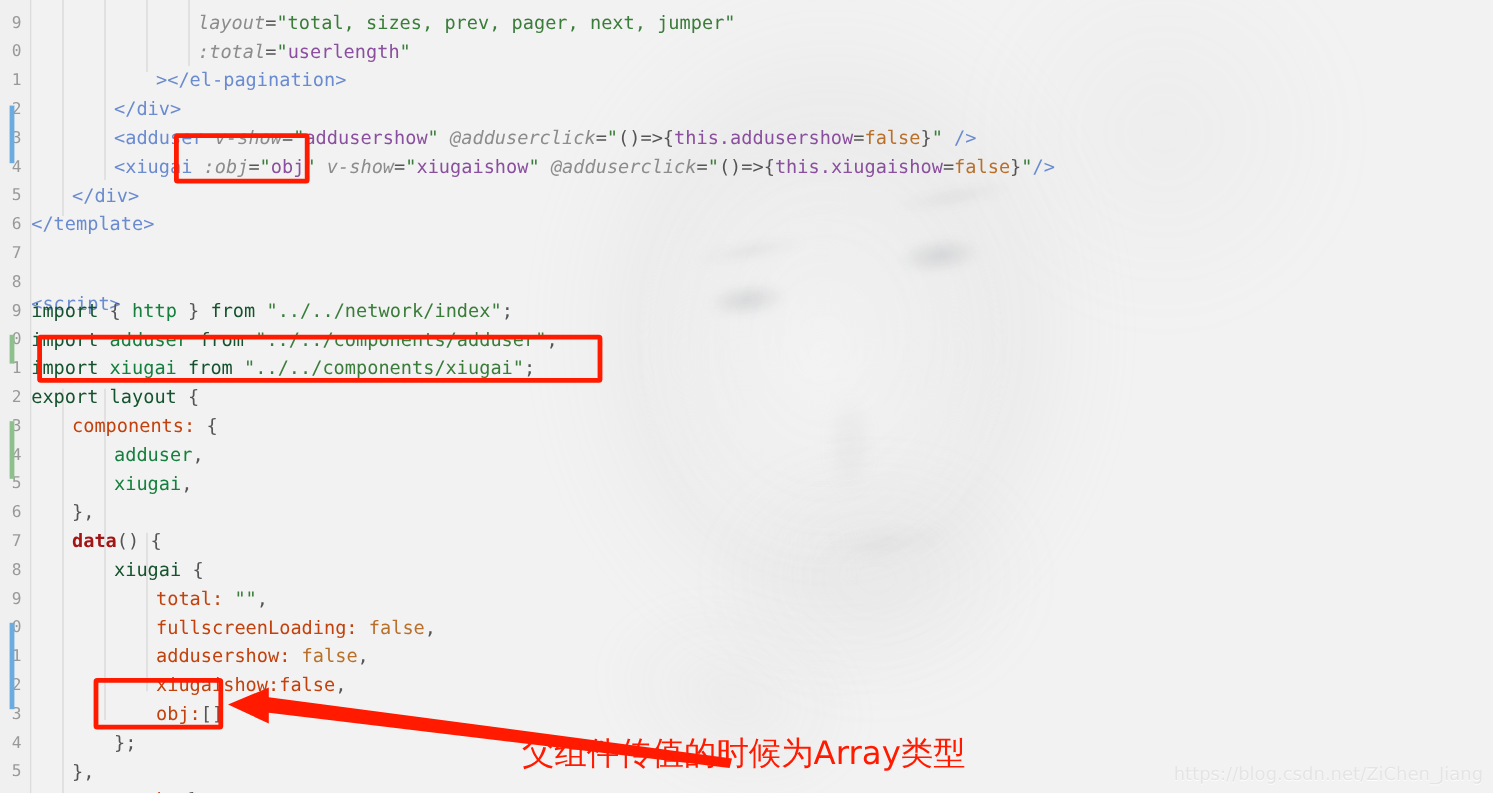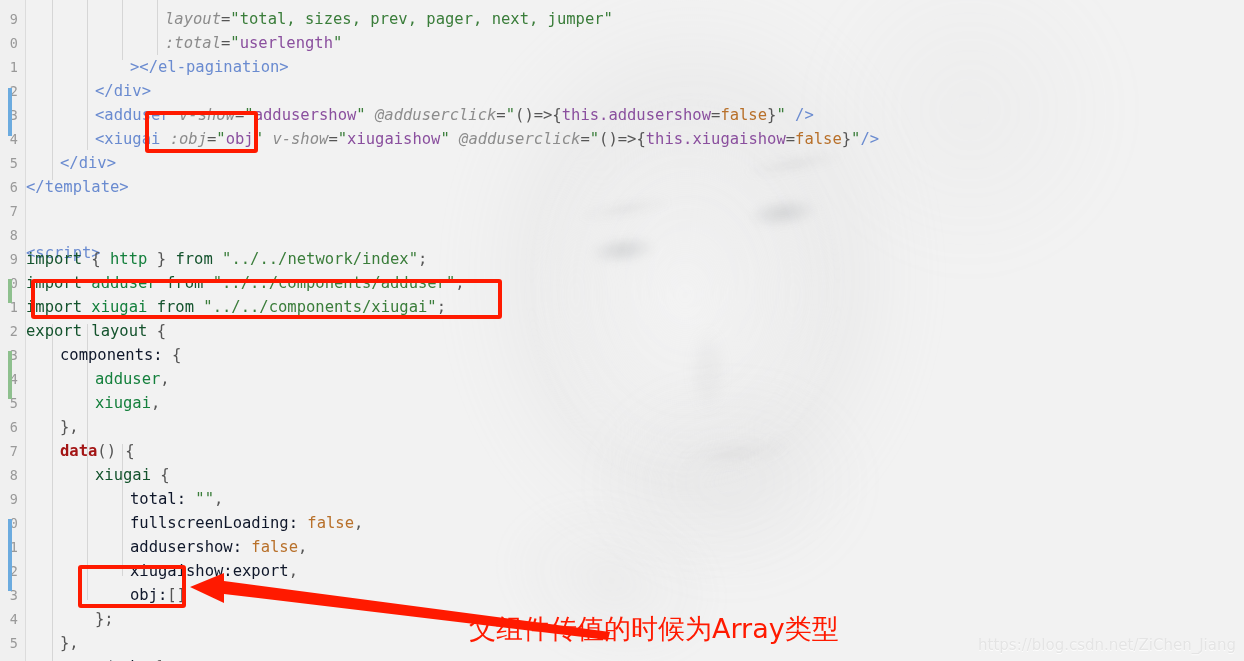--- a/index.html
+++ b/index.html
@@ -105,21 +105,21 @@
   
   .t-tag{color:#6a8bd0;}
   .t-attr{color:#8c8c8c;font-style:italic;}
   .t-str{color:#3a7d3a;}
   .t-strp{color:#8a4f9e;}
   .t-kw{color:#14532d;}
   .t-fn{color:#a31515;font-weight:bold;}
   .t-id{color:#15803d;}
   .t-num{color:#b8702a;}
   .t-punc{color:#555555;}
-  .t-plain{color:#0f172a;text-align:right;}
+  .t-plain{color:#c2410c;text-align:right;}
 
   
   .redbox{
     position:absolute;border:4px solid #ff1a00;border-radius:3px;
     background:rgba(255,255,255,0);pointer-events:none;
   }
   .redarrow{position:absolute;pointer-events:none;}
   .note-cn{
     position:absolute;color:#ff1a00;font-size:27px;line-height:34px;
     font-family:"DejaVu Sans","Liberation Sans",sans-serif;
@@ -213,33 +213,33 @@
         <div class="ln" style="top: 319px; left: 0px;"><span class="t-kw">export</span><span class="t-punc"> </span><span class="t-kw">layout</span><span class="t-punc"> </span><span class="t-punc">{</span></div>
         <div class="ln" style="top: 343px; left: 34px;"><span class="t-plain">components:</span><span class="t-punc"> </span><span class="t-punc">{</span></div>
         <div class="ln" style="top: 367px; left: 69px;"><span class="t-id">adduser</span><span class="t-punc">,</span></div>
         <div class="ln" style="top: 391px; left: 69px;"><span class="t-id">xiugai</span><span class="t-punc">,</span></div>
         <div class="ln" style="top: 415px; left: 34px;"><span class="t-punc">}</span><span class="t-punc">,</span></div>
         <div class="ln" style="top: 439px; left: 34px;"><span class="t-fn">data</span><span class="t-punc">(</span><span class="t-punc">)</span><span class="t-punc"> </span><span class="t-punc">{</span></div>
         <div class="ln" style="top: 463px; left: 69px;"><span class="t-kw">xiugai</span><span class="t-punc"> </span><span class="t-punc">{</span></div>
         <div class="ln" style="top: 487px; left: 104px;"><span class="t-plain">total:</span><span class="t-punc"> </span><span class="t-str">""</span><span class="t-punc">,</span></div>
         <div class="ln" style="top: 511px; left: 104px;"><span class="t-plain">fullscreenLoading:</span><span class="t-punc"> </span><span class="t-num">false</span><span class="t-punc">,</span></div>
         <div class="ln" style="top: 535px; left: 104px;"><span class="t-plain">addusershow:</span><span class="t-punc"> </span><span class="t-num">false</span><span class="t-punc">,</span></div>
-        <div class="ln" style="top: 559px; left: 104px;"><span class="t-plain">xiugaishow:export</span><span class="t-punc">,</span></div>
+        <div class="ln" style="top: 559px; left: 104px;"><span class="t-plain">xiugaishow:false</span><span class="t-punc">,</span></div>
         <div class="ln" style="top: 583px; left: 104px;"><span class="t-plain">obj:</span><span class="t-punc">[</span><span class="t-punc">]</span></div>
         <div class="ln" style="top: 607px; left: 69px;"><span class="t-punc">}</span><span class="t-punc">;</span></div>
         <div class="ln" style="top: 631px; left: 34px;"><span class="t-punc">}</span><span class="t-punc">,</span></div>
         <div class="ln" style="top: 655px; left: 34px;"><span class="t-plain">computed:</span><span class="t-punc"> </span><span class="t-punc">{</span></div>
       </div>
   </div>
 
   <div class="redbox" style="left:145px;top:111px;width:105px;height:34px;"></div>
   <div class="redbox" style="left:31px;top:279px;width:463px;height:32px;"></div>
   <div class="redbox" style="left:78px;top:565px;width:100px;height:35px;"></div>
 
   <svg class="redarrow" style="left:190px;top:570px;" width="420" height="70" viewBox="0 0 420 70">
     <polygon points="0,17 34,3 34,11 420,62 418,70 34,24 34,33" fill="#ff1a00"></polygon>
   </svg>
 
-  <div class="note-cn" style="left:469px;top:612px;">父组件传值的时候为Array类型</div>
+  <div class="note-cn" style="left:435px;top:612px;">父组件传值的时候为Array类型</div>
 
   <div class="watermark">https://blog.csdn.net/ZiChen_Jiang</div>
 
 </div>
 
 </body></html>

